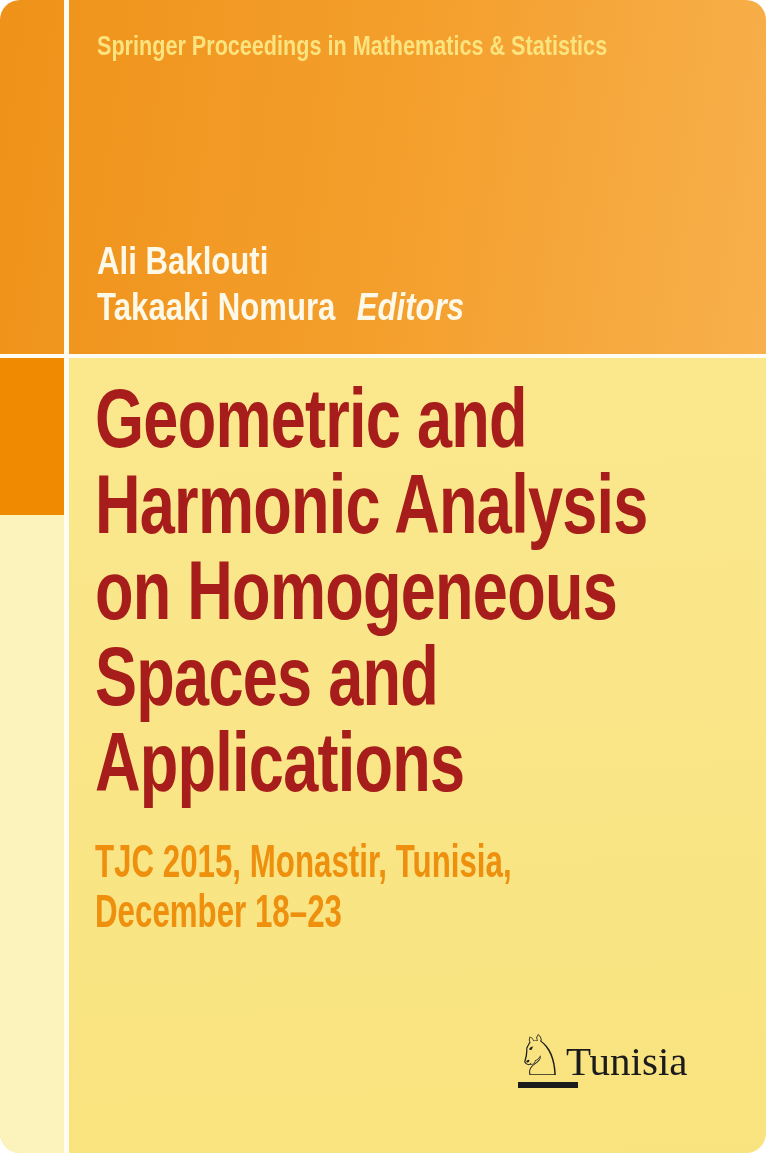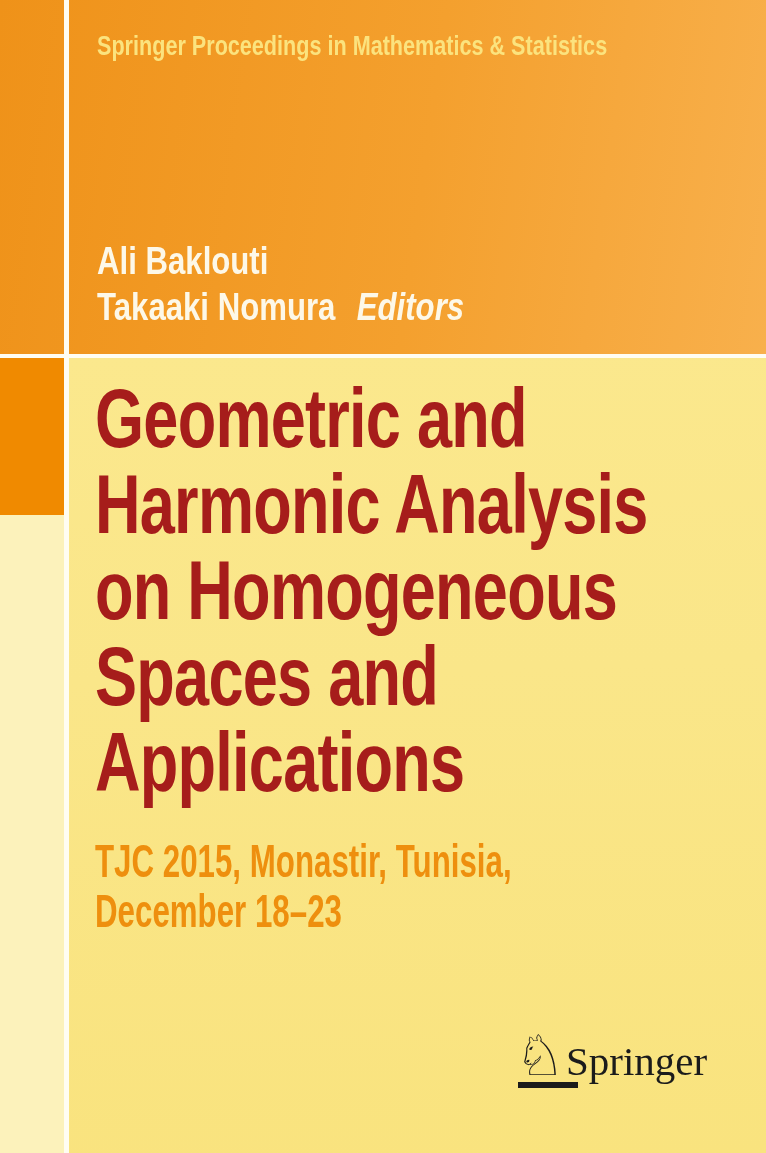--- a/index.html
+++ b/index.html
@@ -13,20 +13,21 @@
     --title-red:#a61d1b;
     --subtitle-orange:#ee8f0e;
     --series-text:#fbe37e;
     --editor-text:#fdf8e8;
     --logo-black:#1b1b1b;
   }
   html,body{margin:0;padding:0;background:#ffffff;}
   .cover{
     position:relative;width:766px;height:1153px;overflow:hidden;
     font-family:"Liberation Sans",sans-serif;
+    border-radius:20px;
   }
   .band-top{
     position:absolute;left:0;top:0;width:766px;height:356px;
     background:linear-gradient(98deg,var(--band-orange-left) 0%,#f4a02e 55%,var(--band-orange-right) 100%);
   }
   .band-bottom{
     position:absolute;left:0;top:356px;width:766px;height:797px;
     background:linear-gradient(178deg,#fbe88d 0%,var(--cover-yellow) 40%,var(--cover-yellow-deep) 100%);
   }
   .accent-square{
@@ -103,15 +104,15 @@
   </div>
 
   <div class="txt book-subtitle">
     <div>TJC 2015, Monastir, Tunisia,</div>
     <div>December 18–23</div>
   </div>
 
   <div>
     <div class="txt logo-horse">♘</div>
     <div class="logo-bar"></div>
-    <div class="txt logo-word">Springer</div>
+    <div class="txt logo-word">Tunisia</div>
   </div>
 </div>
 
 </body></html>

